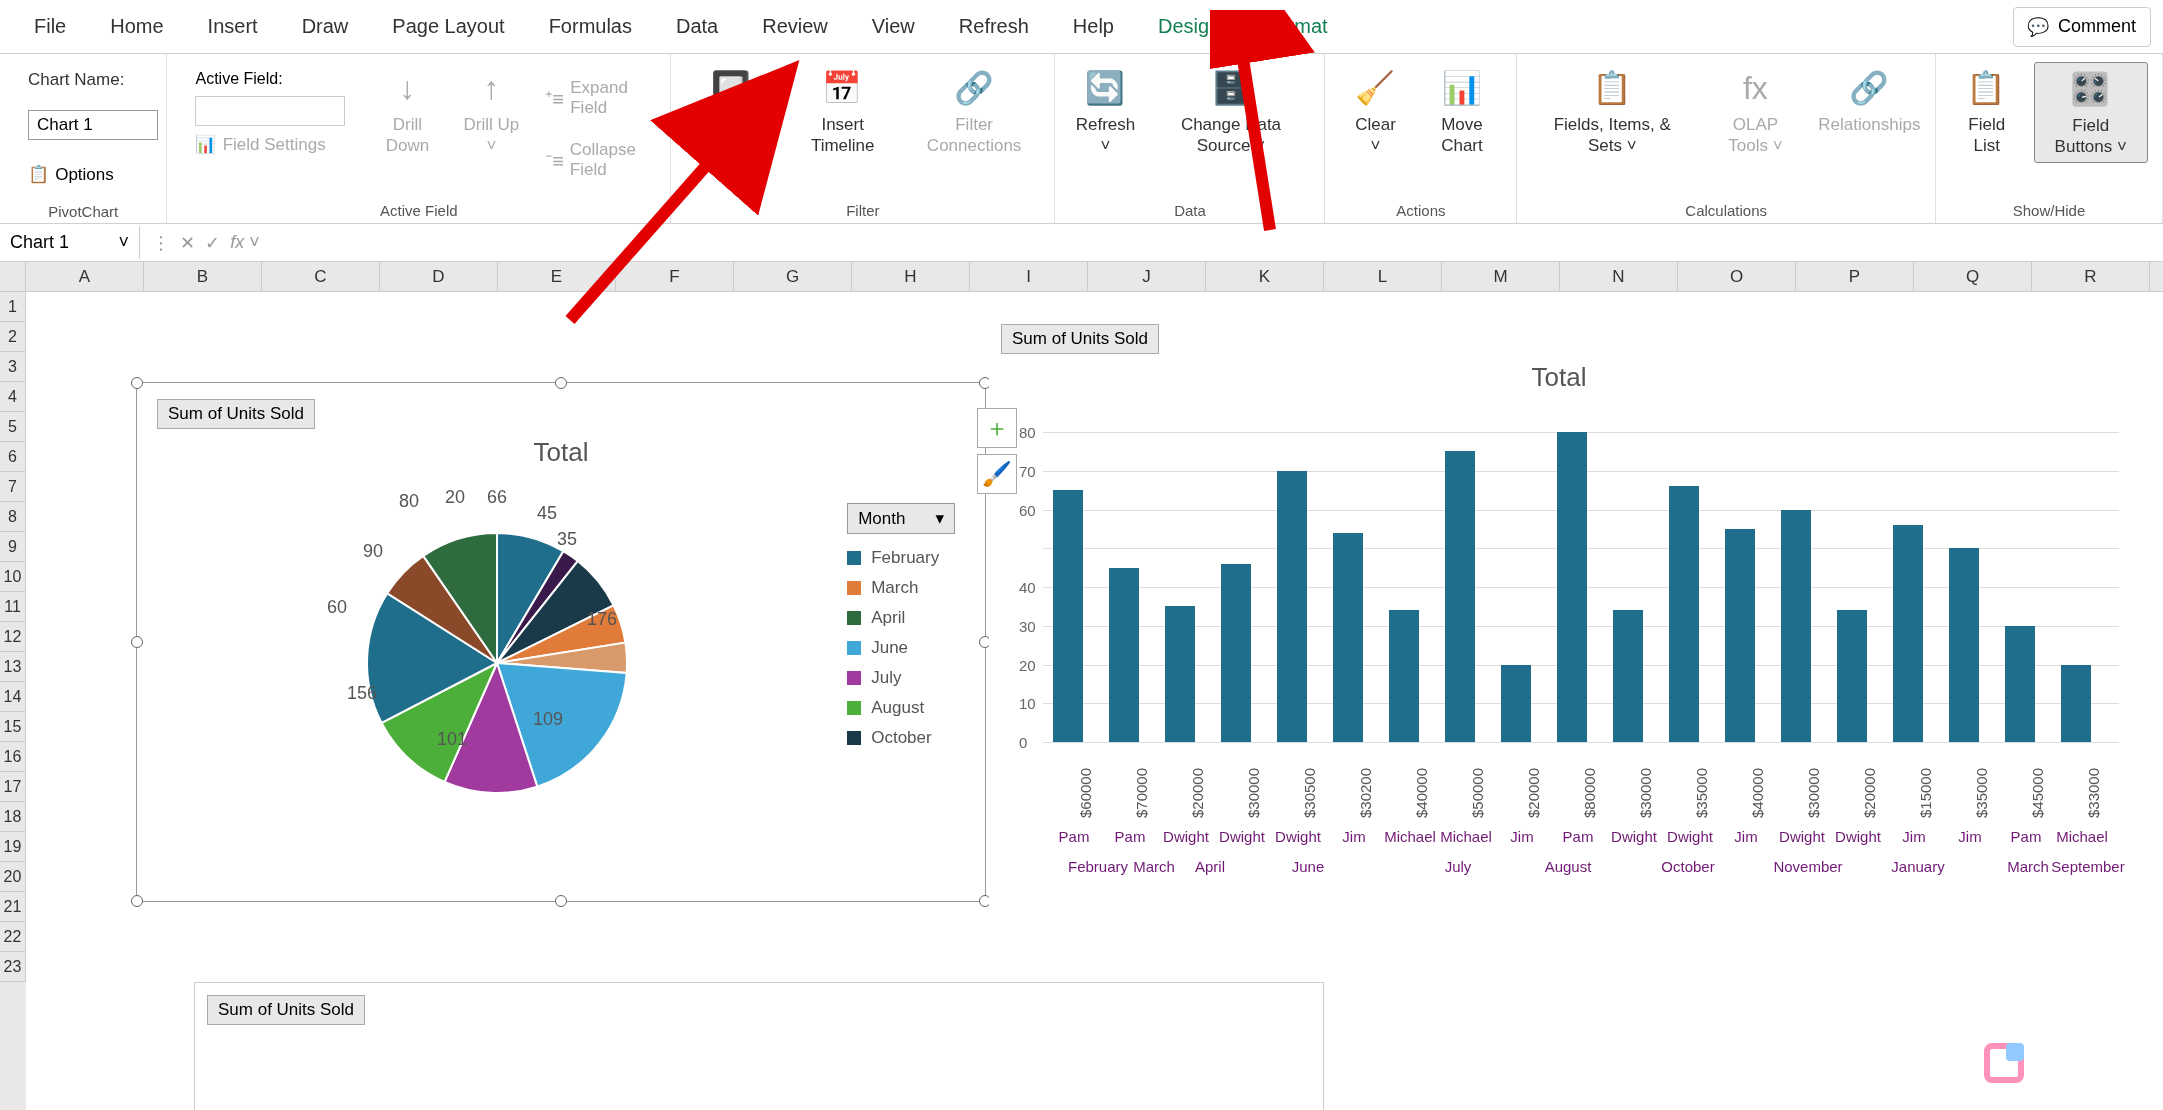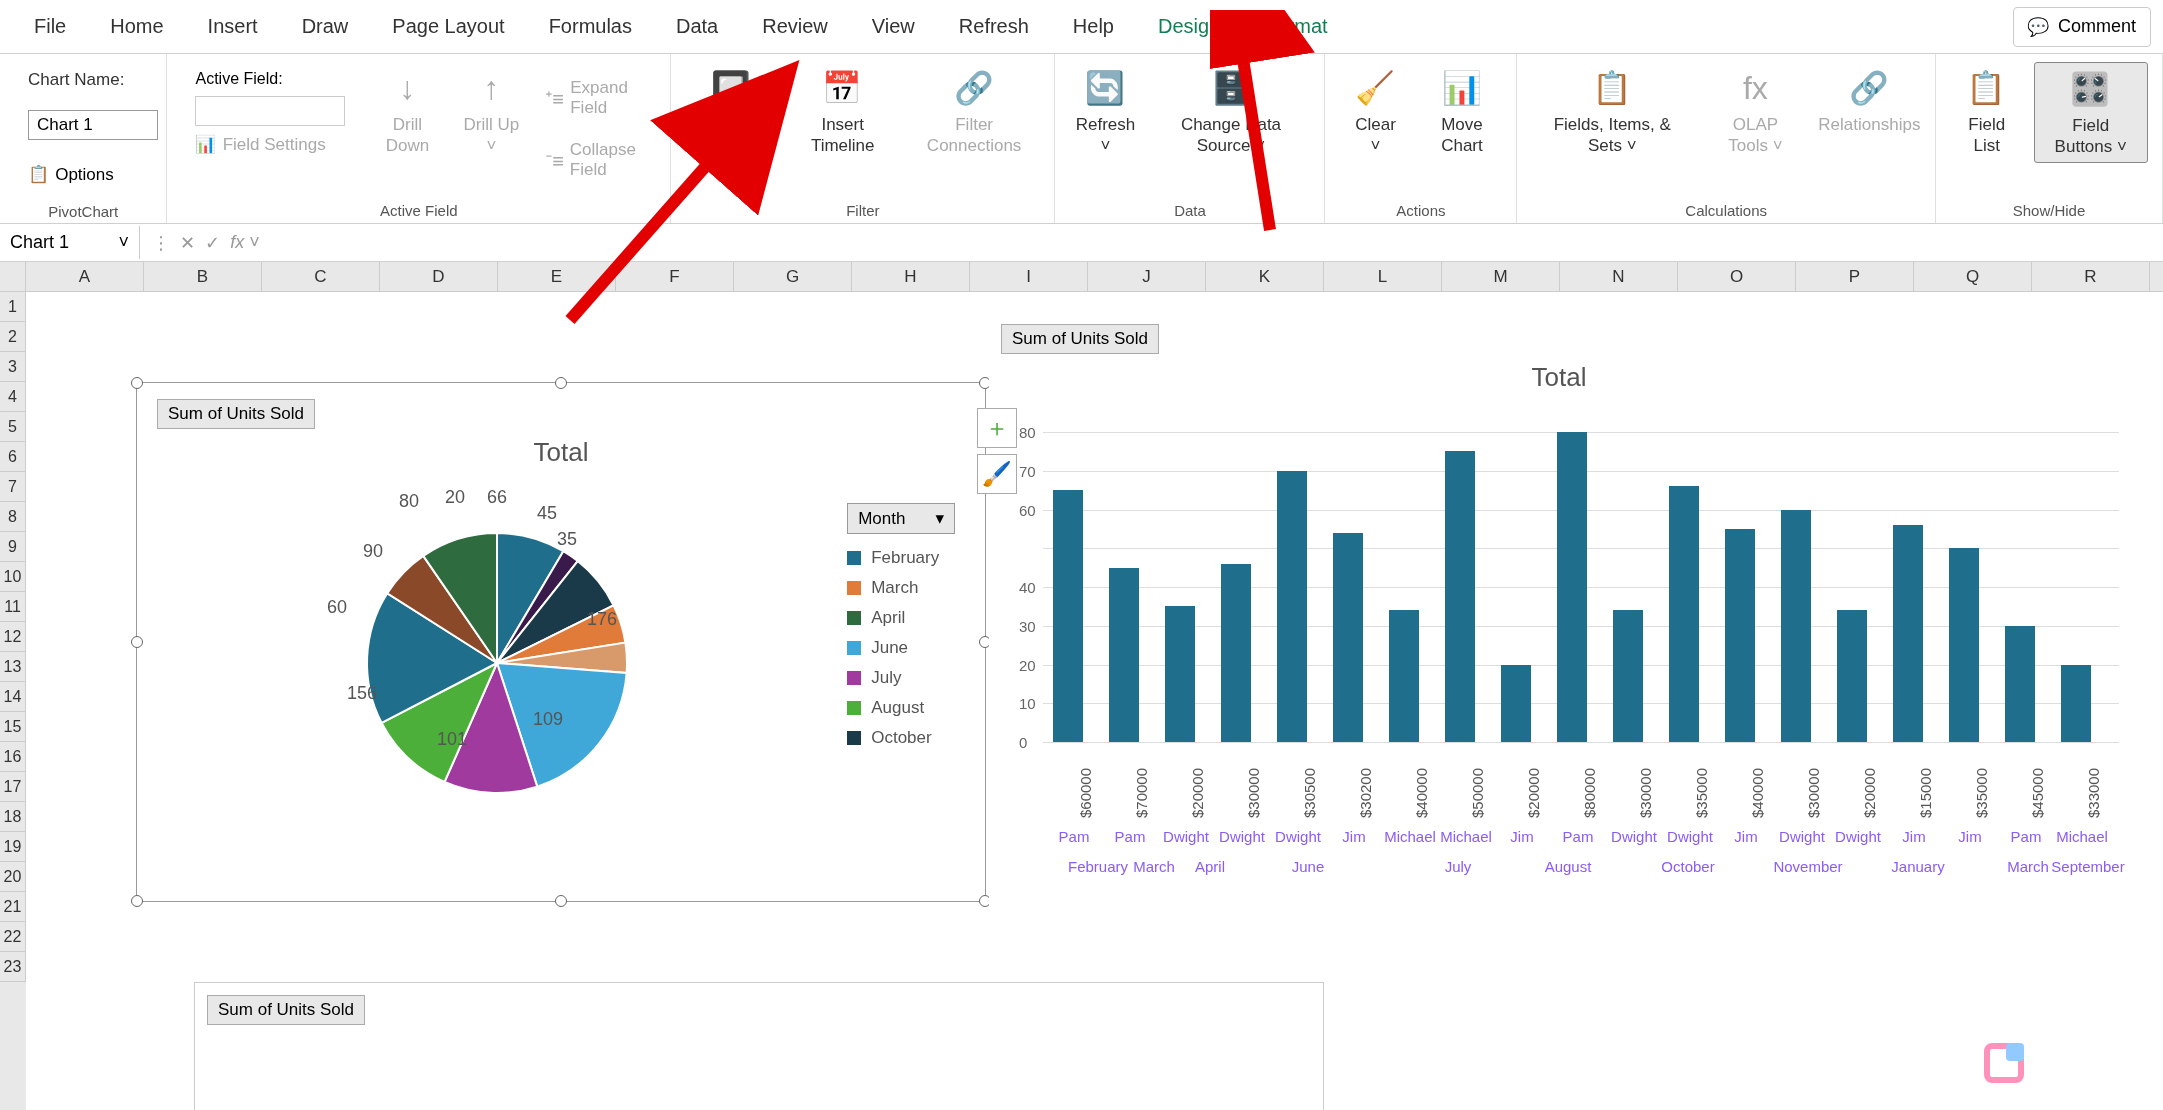--- a/index.html
+++ b/index.html
@@ -71,21 +71,21 @@
 .bar-chart-box { position: absolute; left: 963px; top: 20px; width: 1140px; height: 655px; background: #fff; }
 .bar-chart-filters { position: absolute; left: -4px; bottom: -46px; display: flex; gap: 4px; }
 .filter-btn { padding: 4px 10px; font-size: 17px; background: #e8e8e8; border: 1px solid #aaa; display: flex; align-items: center; gap: 8px; }
 .bar-tools { position: absolute; left: -12px; top: 96px; display: flex; flex-direction: column; gap: 6px; }
 .bar-tool { width: 40px; height: 40px; border: 1px solid #aaa; background: #fff; display: flex; align-items: center; justify-content: center; font-size: 24px; }
 
 .bar-area { position: absolute; left: 54px; top: 120px; right: 10px; height: 310px; }
 .y-axis-label { position: absolute; left: -24px; font-size: 15px; color: #666; transform: translateY(-50%); }
 .gridline { position: absolute; left: 0; right: 0; height: 1px; background: #ddd; }
 .bar { position: absolute; bottom: 0; width: 30px; background: #1f6e8c; }
-.x-label-cluster { position: absolute; font-size: 15px; color: #8b5cf6; text-align: center; }
+.x-label-cluster { position: absolute; font-size: 15px; color: #701a75; text-align: center; }
 .rotated-label { transform: rotate(-90deg); transform-origin: top left; white-space: nowrap; font-size: 15px; color: #555; position: absolute; }
 
 
 .third-chart-box { position: absolute; left: 168px; top: 690px; width: 1130px; height: 130px; background: #fff; border: 1px solid #ccc; }
 
 
 .red-arrow { position: absolute; pointer-events: none; }
 
 
 .watermark { position: absolute; right: 20px; bottom: 20px; font-size: 48px; font-weight: 700; color: #fff; opacity: 0.6; letter-spacing: 4px; display: flex; align-items: center; }

